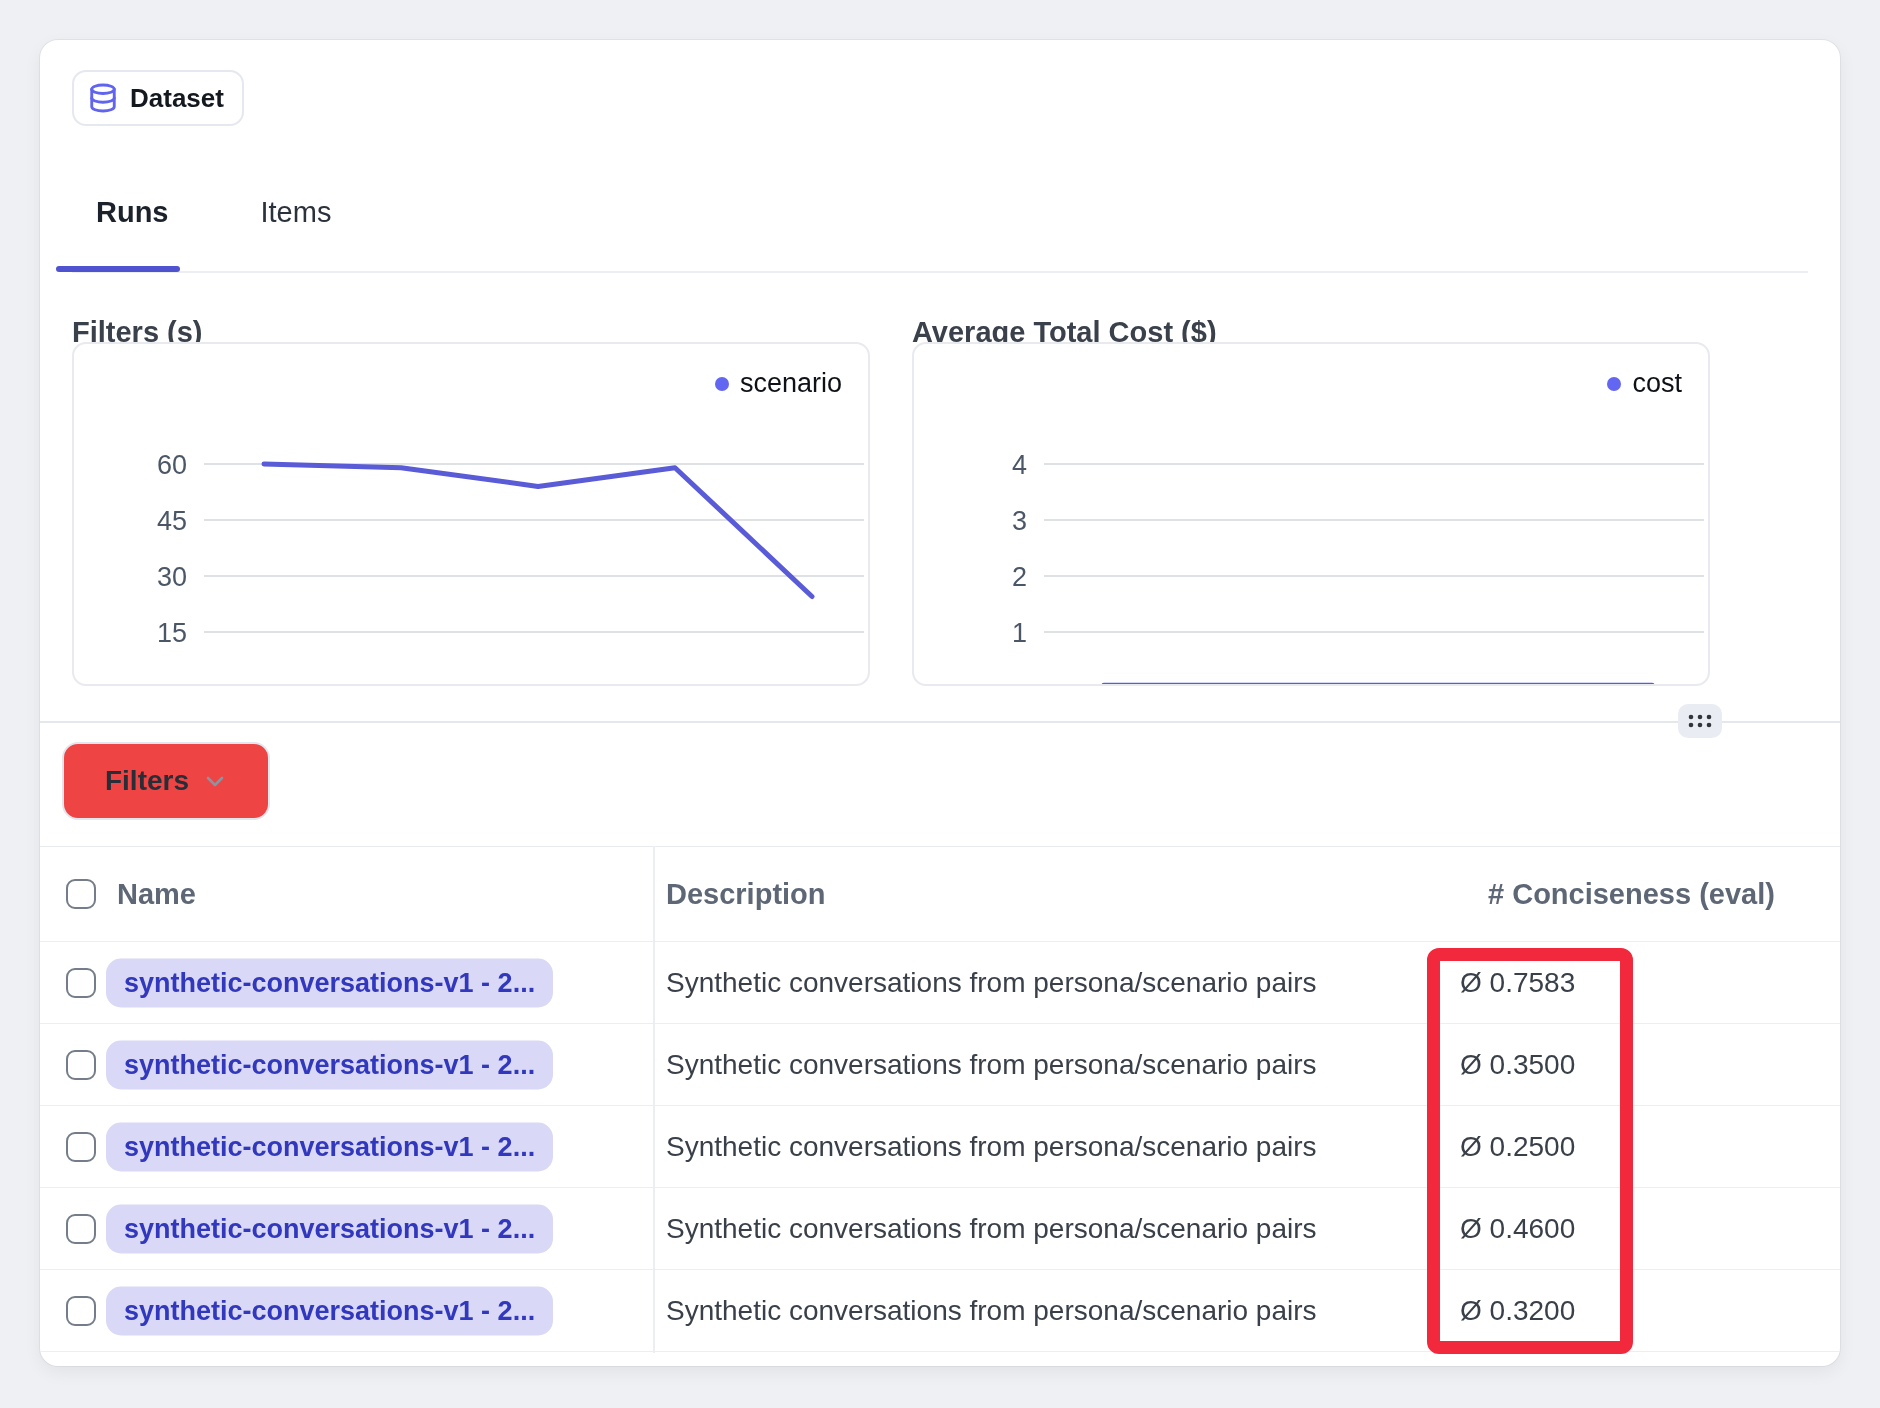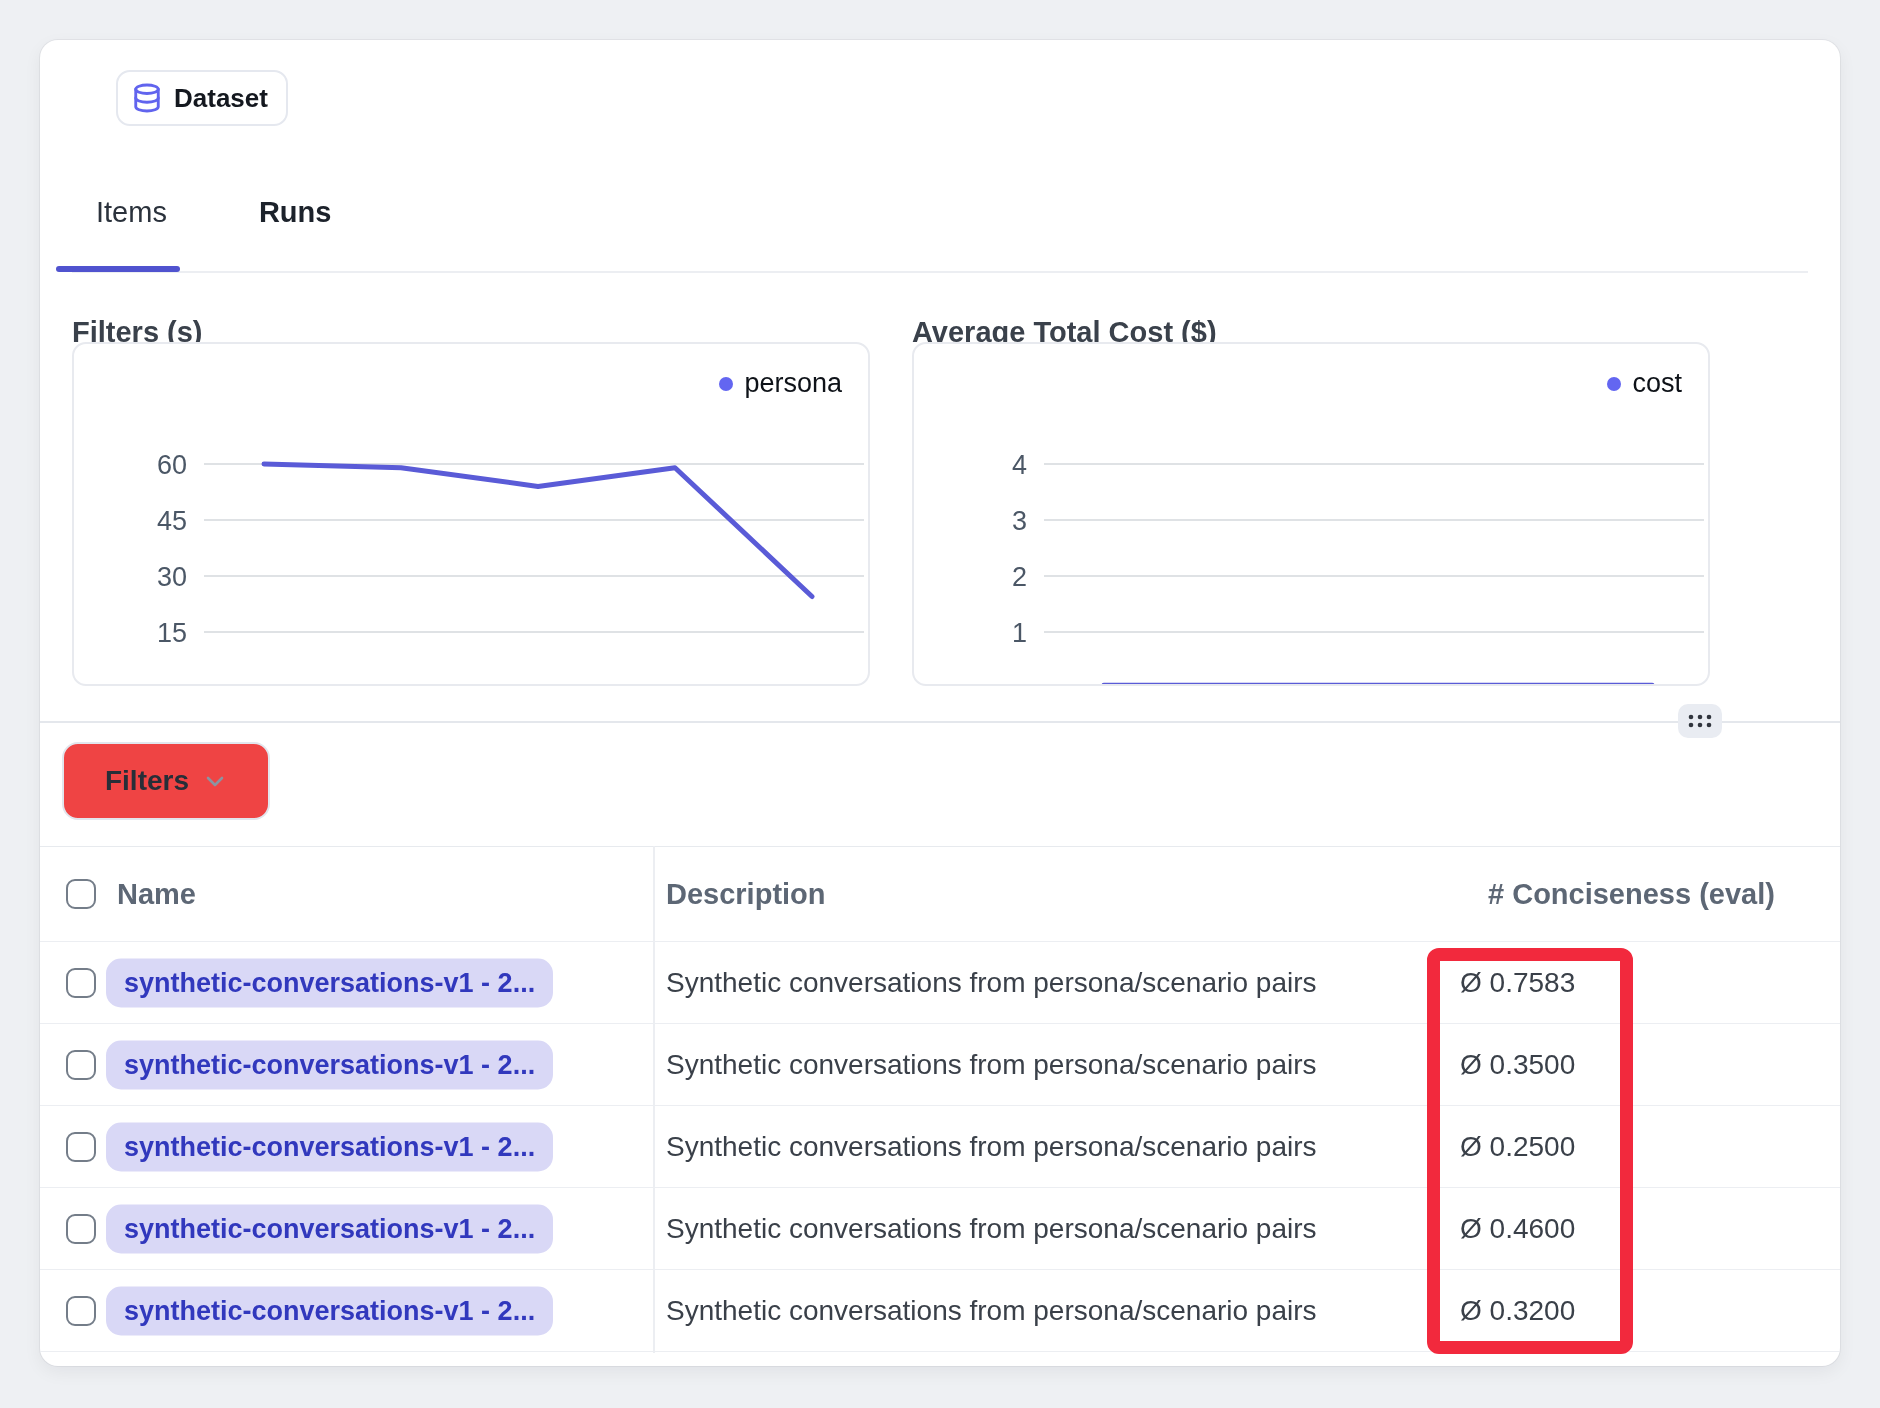--- a/index.html
+++ b/index.html
@@ -6,21 +6,21 @@
   html,body { width:1880px; height:1408px; overflow:hidden; }
   body { background:#eef0f3; font-family:"Liberation Sans", sans-serif; color:#2f353d; }
 
   .card { position:absolute; left:40px; top:40px; width:1800px; height:1326px;
           background:#ffffff; border-radius:18px;
           box-shadow:0 0 0 1px rgba(15,23,42,0.05), 0 6px 18px rgba(15,23,42,0.06); }
 
   
   .hdr { position:absolute; left:32px; top:30px; display:flex; align-items:center; gap:20px; }
   .badge-dataset { display:flex; align-items:center; gap:12px; padding:10px 18px 10px 14px;
-                   background:#fff; border:2px solid #e5e8ef; border-radius:14px;margin-left:44px; }
+                   background:#fff; border:2px solid #e5e8ef; border-radius:14px; }
   .badge-dataset .lbl { font-size:26px; font-weight:700; color:#14181f; }
   .page-title { font-size:38px; font-weight:700; color:#32383f; letter-spacing:0.2px; }
 
   
   .tabs { position:absolute; left:32px; top:138px; display:flex; gap:44px; height:96px; }
   .tab { font-size:29px; color:#2b323c; padding:18px 24px 0 24px; cursor:pointer; position:relative; }
   .tab.active { font-weight:600; color:#1c222b; }
   .tabs-border { position:absolute; left:32px; right:32px; top:231px; height:2px; background:#eceef2; }
   .tab-underline { position:absolute; left:16px; top:226px; width:124px; height:6px;
                    background:#5053cf; border-radius:3px; }
@@ -74,22 +74,22 @@
       <svg width="30" height="32" viewBox="0 0 24 24" fill="none" stroke="#6164ee" stroke-width="2.3" stroke-linecap="round" stroke-linejoin="round">
         <ellipse cx="12" cy="5" rx="9" ry="3.4"></ellipse>
         <path d="M3 5v14a9 3.4 0 0 0 18 0V5"></path>
         <path d="M3 12a9 3.4 0 0 0 18 0"></path>
       </svg>
       <span class="lbl">Dataset</span>
     </div>
   </div>
 
   <div class="tabs">
+    <div class="tab active">Runs</div>
     <div class="tab">Items</div>
-    <div class="tab active">Runs</div>
   </div>
   <div class="tabs-border"></div>
   <div class="tab-underline"></div>
 
   <div class="chart-title" style="left:32px;">Filters (s)</div>
   <div class="chart-title" style="left:872px;">Average Total Cost ($)</div>
 
   <div class="chart-card" style="left:32px;">
       <svg class="plot" width="794" height="340" viewBox="0 0 794 340">
         <line x1="130" y1="120" x2="790" y2="120" stroke="#d5d8dd" stroke-width="1.6"></line>
@@ -97,21 +97,21 @@
         <line x1="130" y1="176" x2="790" y2="176" stroke="#d5d8dd" stroke-width="1.6"></line>
         <text x="113" y="186" text-anchor="end" fill="#4b5766" font-size="27" font-family="Liberation Sans, sans-serif">45</text>
         <line x1="130" y1="232" x2="790" y2="232" stroke="#d5d8dd" stroke-width="1.6"></line>
         <text x="113" y="242" text-anchor="end" fill="#4b5766" font-size="27" font-family="Liberation Sans, sans-serif">30</text>
         <line x1="130" y1="288" x2="790" y2="288" stroke="#d5d8dd" stroke-width="1.6"></line>
         <text x="113" y="298" text-anchor="end" fill="#4b5766" font-size="27" font-family="Liberation Sans, sans-serif">15</text>
         <polyline points="190.0,120.0 327.0,123.7 464.0,142.4 601.0,123.7 738.0,252.5" fill="none" stroke="#5a5bd7" stroke-width="5" stroke-linejoin="round" stroke-linecap="round"></polyline>
       </svg>
     <div class="legend">
       <span class="dot" style="background:#6366f1;"></span>
-      <span class="txt">persona</span>
+      <span class="txt">scenario</span>
     </div>
   </div>
   <div class="chart-card" style="left:872px;">
       <svg class="plot" width="794" height="340" viewBox="0 0 794 340">
         <line x1="130" y1="120" x2="790" y2="120" stroke="#d5d8dd" stroke-width="1.6"></line>
         <text x="113" y="130" text-anchor="end" fill="#4b5766" font-size="27" font-family="Liberation Sans, sans-serif">4</text>
         <line x1="130" y1="176" x2="790" y2="176" stroke="#d5d8dd" stroke-width="1.6"></line>
         <text x="113" y="186" text-anchor="end" fill="#4b5766" font-size="27" font-family="Liberation Sans, sans-serif">3</text>
         <line x1="130" y1="232" x2="790" y2="232" stroke="#d5d8dd" stroke-width="1.6"></line>
         <text x="113" y="242" text-anchor="end" fill="#4b5766" font-size="27" font-family="Liberation Sans, sans-serif">2</text>

